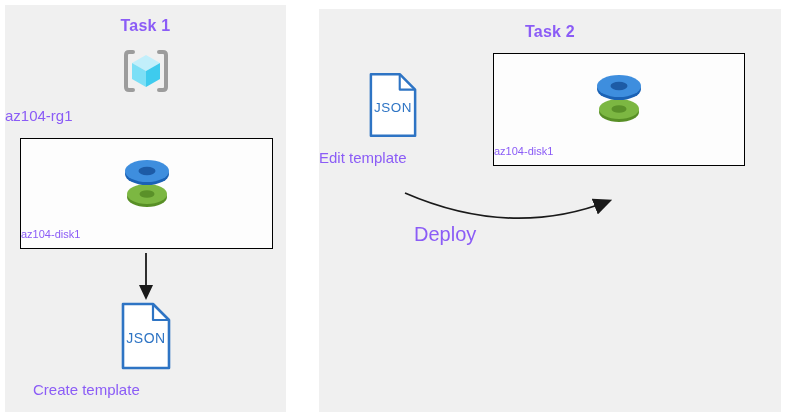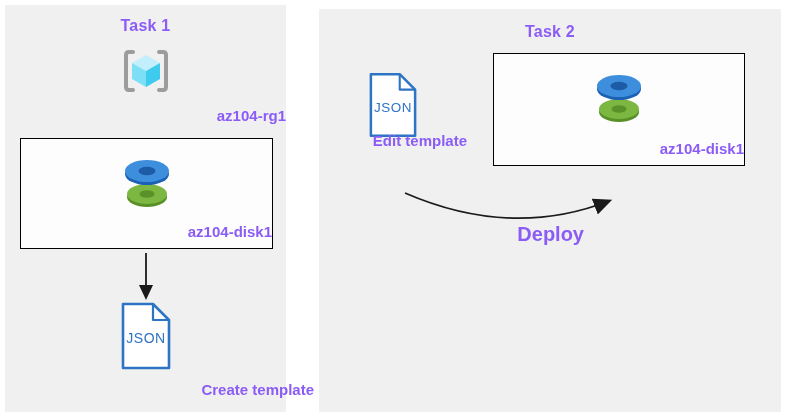--- a/index.html
+++ b/index.html
@@ -8,29 +8,29 @@
     font-family:"Liberation Sans",sans-serif;color:#8b5cf6;overflow:hidden;
   }
   .panel{position:absolute;background:#f0f0f0;}
   #panel-task1{left:5px;top:5px;width:281px;height:407px;}
   #panel-task2{left:319px;top:9px;width:462px;height:403px;}
   .task-title{
     position:absolute;left:0;width:100%;text-align:center;
     font-size:16px;font-weight:700;letter-spacing:.2px;
   }
   .label{
-    position:absolute;left:0;width:100%;text-align:right;
-    font-size:15px;font-weight:700;
+    position:absolute;left:0;width:100%;text-align:left;
+    font-size:15px;font-weight:400;
   }
   .abs{position:absolute;text-align:right;}
   .hcenter{left:50%;transform:translateX(-50%);}
   .disk-box{
     position:absolute;background:#fdfdfd;border:1px solid #000000;
   }
-  .disk-box .label{font-size:15px;}
+  .disk-box .label{font-size:11px;}
   .json-text{
     font-family:"Liberation Sans",sans-serif;font-size:14px;font-weight:400;
     letter-spacing:.5px;fill:#2e74c4;
   }
 </style>
 </head>
 <body>
 
 <div class="canvas">
 
@@ -87,21 +87,21 @@
     <div class="task-title" style="top:14px;">Task 2</div>
 
     <div class="abs" style="left:49px;top:63px;width:50px;height:66px;">
       <svg width="50" height="66" viewBox="0 0 52 68">
         <path d="M3,2 H33 L49,18 V66 H3 Z" fill="#ffffff" stroke="#2e74c4" stroke-width="2.6" stroke-linejoin="round"></path>
         <path d="M33,2 V18 H49" fill="none" stroke="#2e74c4" stroke-width="2.2" stroke-linejoin="round"></path>
         <text x="26" y="41" text-anchor="middle" class="json-text">JSON</text>
       </svg>
     </div>
 
-    <div class="label" style="top:123px;left:0;width:148px;">Edit template</div>
+    <div class="label" style="top:140px;left:0;width:148px;">Edit template</div>
 
     <div class="disk-box" style="left:174px;top:44px;width:250px;height:111px;">
       <div class="abs hcenter" style="top:18px;width:56px;height:56px;">
         <svg width="56" height="56" viewBox="0 0 56 56">
           <ellipse cx="28" cy="40" rx="20" ry="10" fill="#588f26"></ellipse>
           <ellipse cx="28" cy="37" rx="20" ry="10" fill="#7cb742"></ellipse>
           <ellipse cx="28" cy="37" rx="7.5" ry="3.8" fill="#5a9129"></ellipse>
           <ellipse cx="28" cy="17" rx="22" ry="11" fill="#1b62b5"></ellipse>
           <ellipse cx="28" cy="14" rx="22" ry="11" fill="#3e8ede"></ellipse>
           <ellipse cx="28" cy="14" rx="8.5" ry="4.2" fill="#1d5ba6"></ellipse>

